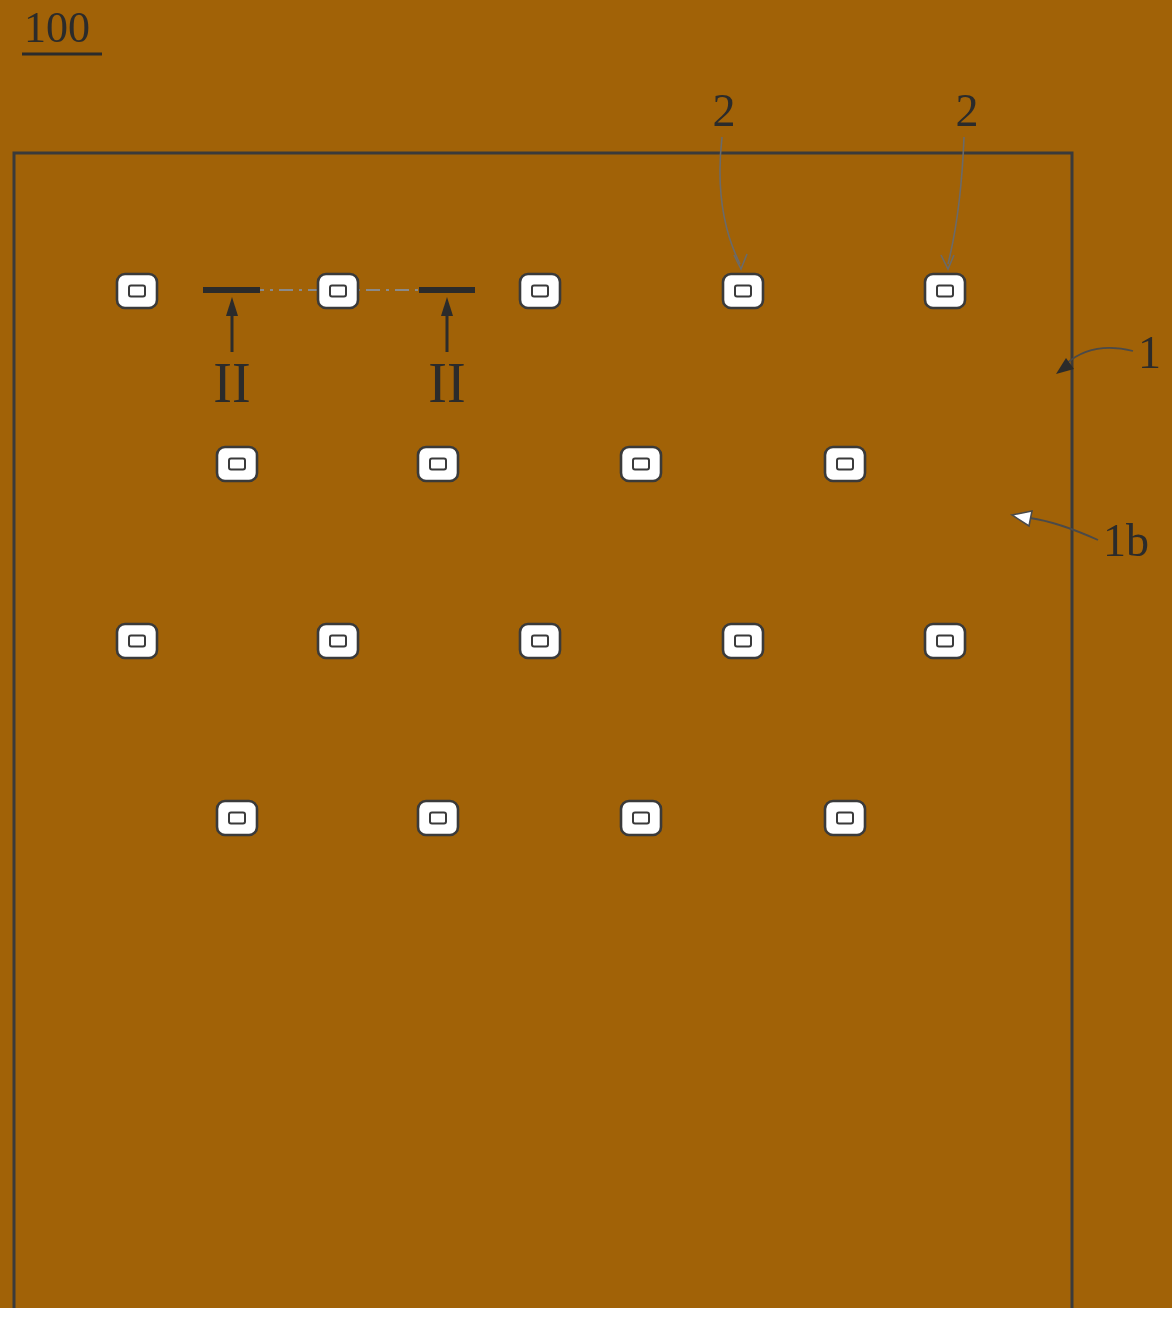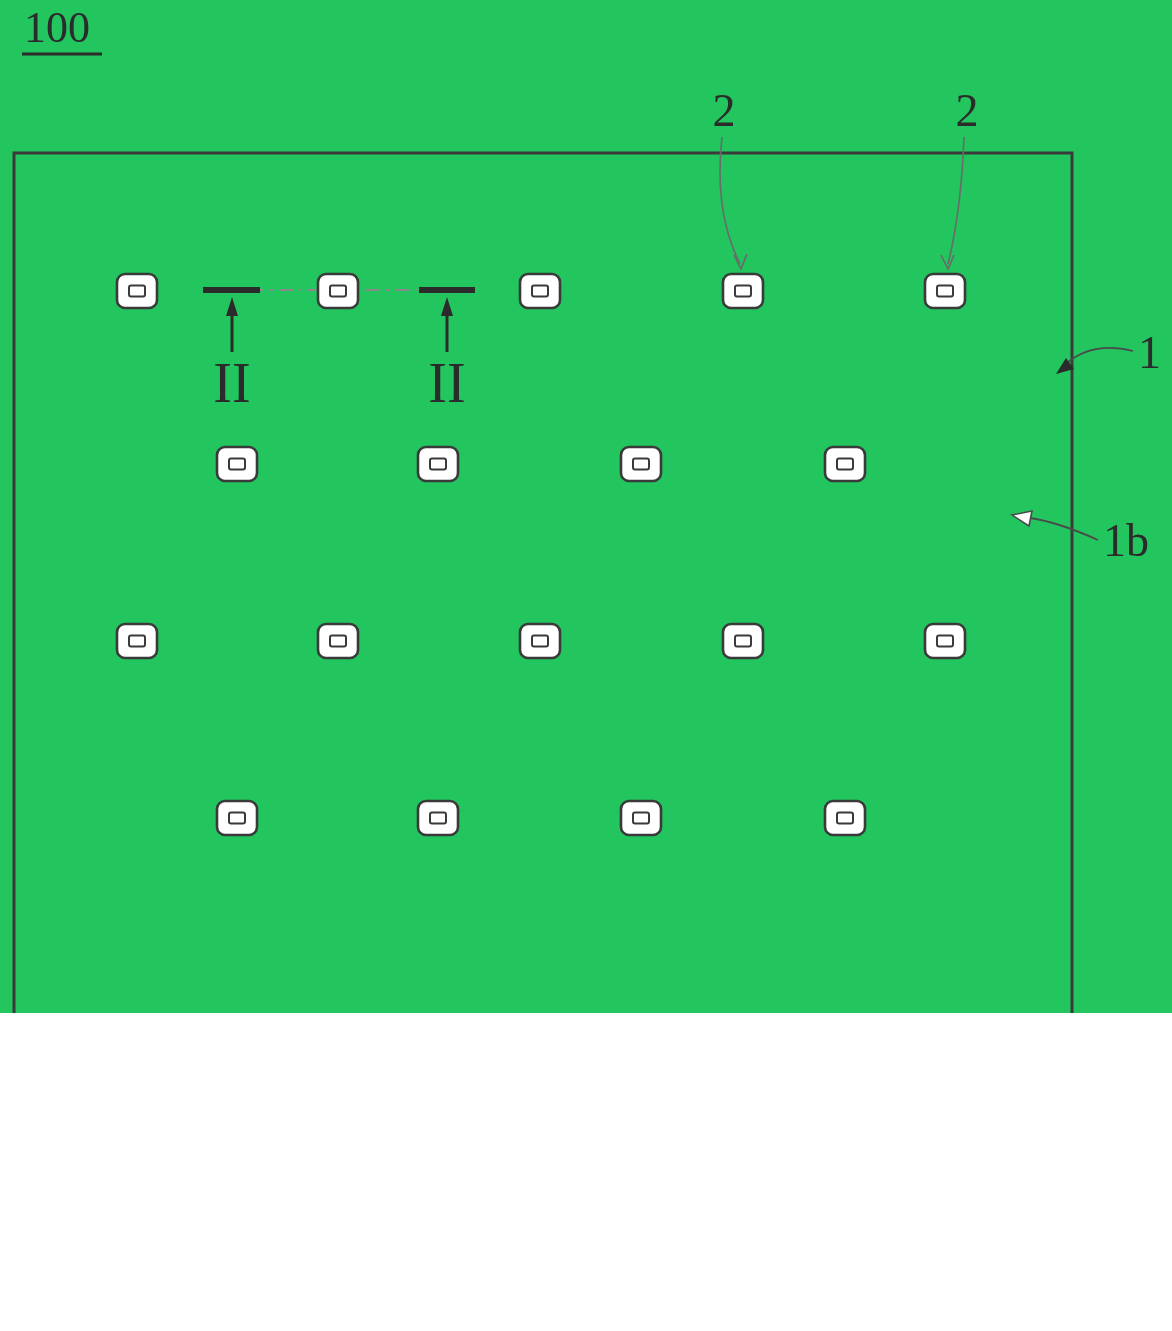--- a/index.html
+++ b/index.html
@@ -1,20 +1,20 @@
 <!DOCTYPE html>
 <html><head>
 <meta charset="utf-8">
 <style>
   html, body { margin: 0; padding: 0; background: #ffffff; }
   .page {
     position: relative;
     width: 1172px;
-    height: 1013px;
-    background: #22c55e;
+    height: 1308px;
+    background: #a16207;
     font-family: "Liberation Serif", serif;
     overflow: hidden;
   }
   svg { display: block; }
   svg text {
     font-family: "Liberation Serif", serif;
     fill: #2b2b2b;
   }
   .pad-outer { fill: #ffffff; stroke: #3a3a3a; stroke-width: 2.6; }
   .pad-inner { fill: #ffffff; stroke: #3a3a3a; stroke-width: 2; }

